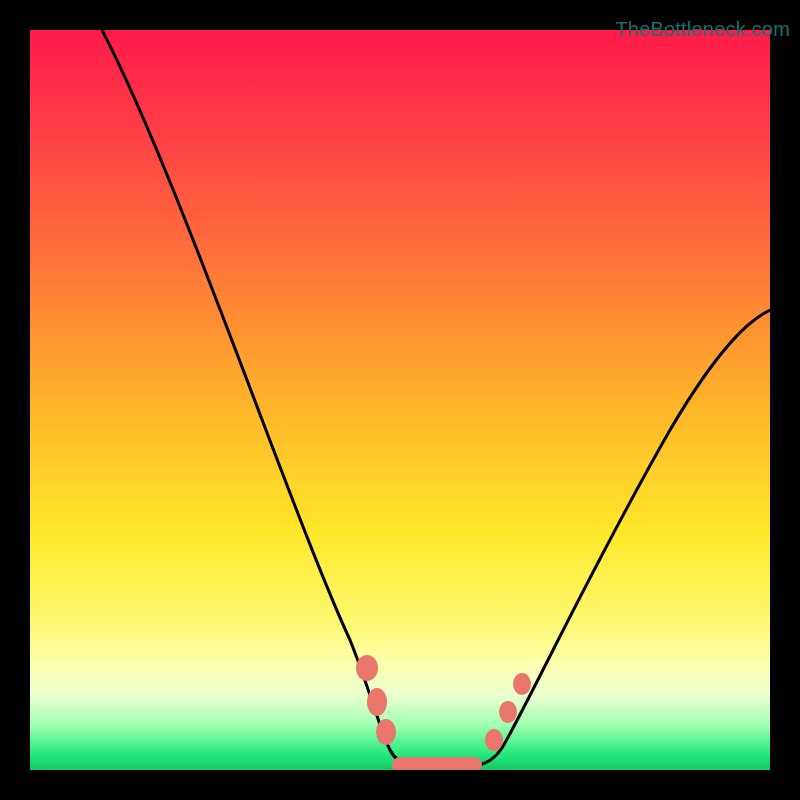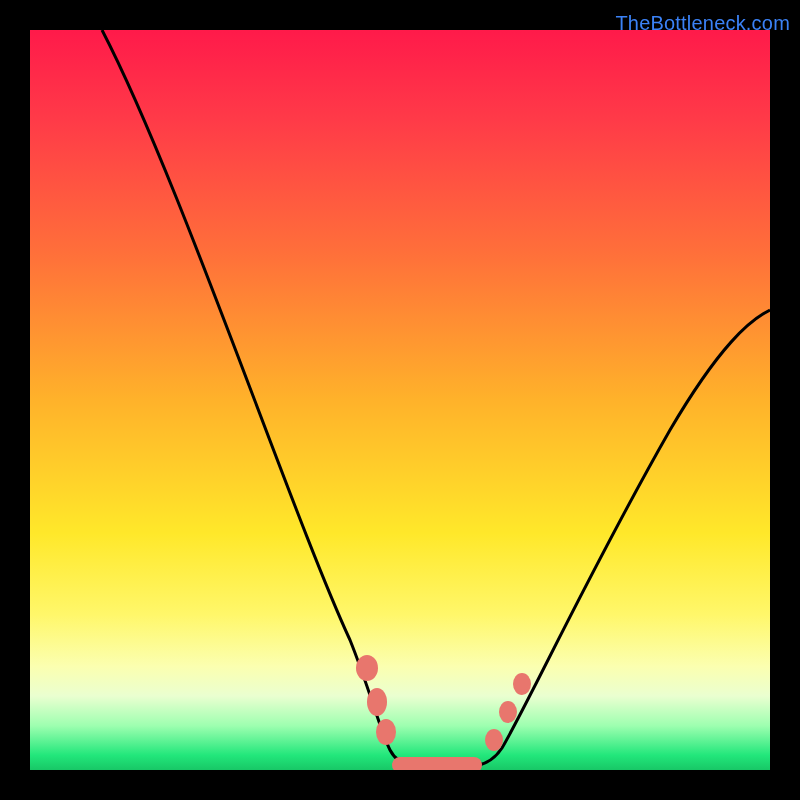--- a/index.html
+++ b/index.html
@@ -35,23 +35,23 @@
       #fbffb0 86%,
       #eaffd0 90%,
       #9effb0 94%,
       #22e77b 98%,
       #18c766 100%
     );
     overflow: hidden;
   }
   .watermark {
     position: absolute;
-    top: 12px;
+    top: 18px;
     right: 10px;
-    color: #3b82f6;
+    color: #0f766e;
     font-size: 20px;
     font-weight: 400;
     letter-spacing: 0.2px;
     user-select: none;
   }
   svg.curve {
     position: absolute;
     left: 0;
     top: 0;
     width: 740px;

